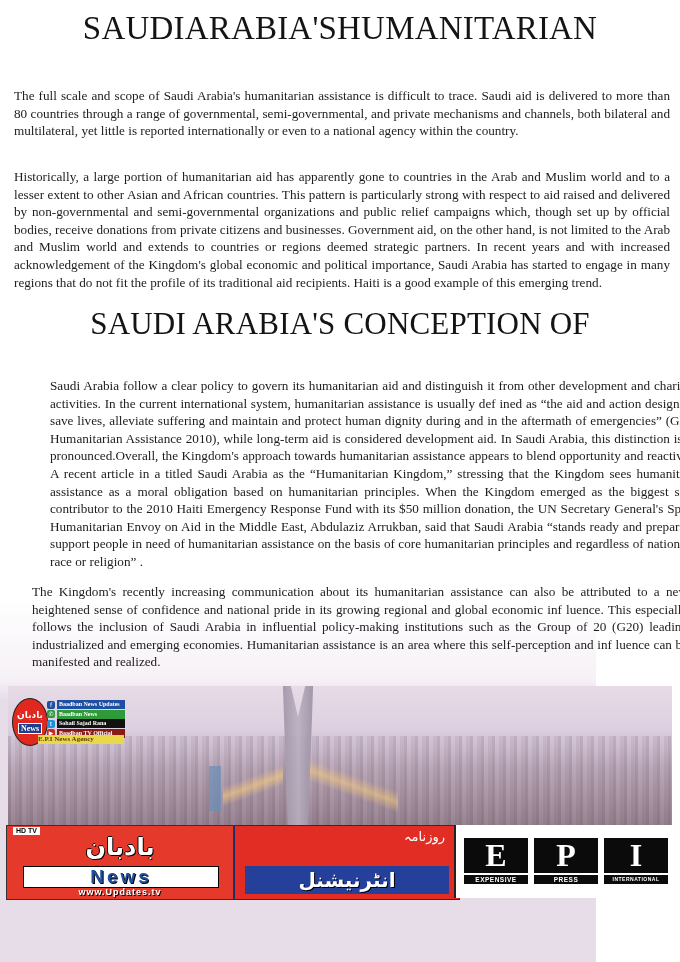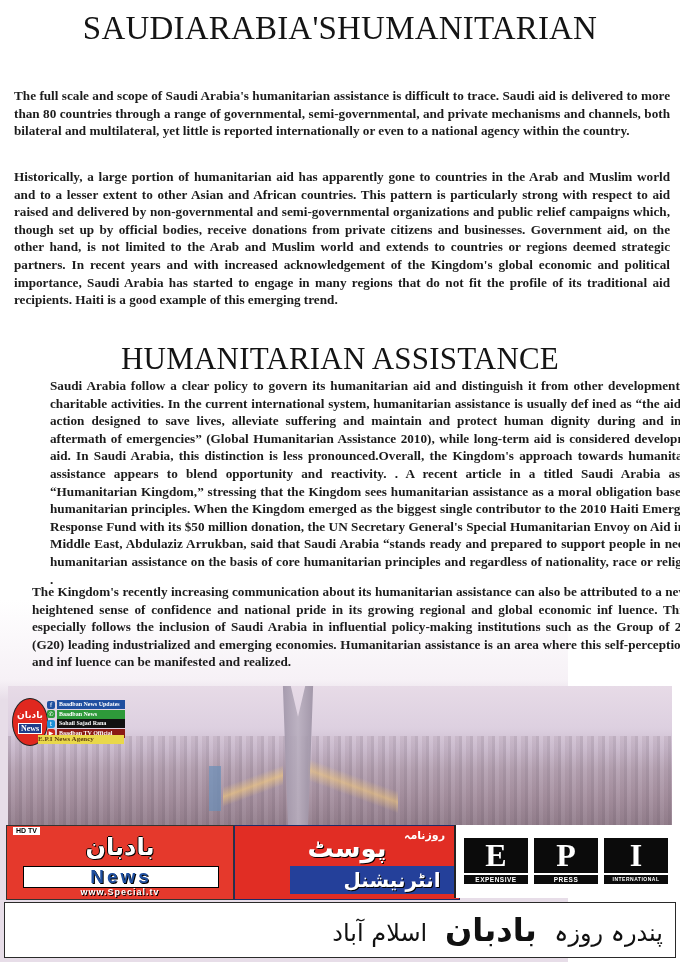--- a/index.html
+++ b/index.html
@@ -1,21 +1,21 @@
 <!DOCTYPE html>
 <html><head>
 <meta charset="utf-8">
 <style>
   html, body { margin:0; padding:0; }
   body { width:680px; height:962px; background:#ffffff; overflow:hidden; position:relative; font-family:"Liberation Serif", serif; color:#1a1a1a; }
-  .page { position:absolute; left:0; top:0; width:568px; height:962px; background:linear-gradient(#ffffff 0, #ffffff 600px, #f6f1f6 680px, #e7dde8 700px); }
+  .page { position:absolute; left:0; top:0; width:568px; height:962px; background:linear-gradient(#ffffff 0, #ffffff 600px, #f6f1f6 680px, #e7dde8 700px);padding-left:28px; }
   .title { text-align:center; font-family:"Liberation Serif", serif; font-weight:normal; color:#141414; margin:0; letter-spacing:0.2px; }
   .t1 { position:absolute; left:0; width:680px; top:6px; font-size:33px; line-height:44px; }
   .t2 { position:absolute; left:0; width:680px; top:306px; font-size:31px; line-height:35px; }
-  .para { position:absolute; left:14px; width:656px; font-size:13.2px; line-height:17.6px; text-align:justify; margin:0; color:#1c1c1c;font-weight:bold; }
+  .para { position:absolute; left:14px; width:656px; font-size:13.2px; line-height:17.6px; text-align:justify; margin:0; color:#1c1c1c; }
   .p1 { top:87px; }
   .p2 { top:168px; }
   .p3 { top:377px;margin-left:36px; }
   .p4 { top:583px;margin-left:18px; }
 
   .city { position:absolute; left:8px; top:686px; width:664px; height:140px; overflow:hidden;
     background:linear-gradient(180deg,#e7dbe7 0%,#ddd0e0 30%,#cbbccf 45%,#b6a4b4 60%,#a48f9e 80%,#8e7b88 100%); }
   .city .haze { position:absolute; left:0; right:0; top:50px; bottom:0; background:repeating-linear-gradient(90deg, rgba(120,100,115,0.25) 0 3px, rgba(200,180,195,0.15) 3px 7px, rgba(150,125,140,0.2) 7px 11px); }
   .city .lights1 { position:absolute; left:215px; top:60px; width:60px; height:80px; background:linear-gradient(160deg, transparent 40%, rgba(255,210,120,0.55) 50%, transparent 60%); }
   .city .lights2 { position:absolute; left:300px; top:60px; width:90px; height:80px; background:linear-gradient(20deg, transparent 40%, rgba(255,210,120,0.5) 50%, transparent 60%); }
@@ -33,23 +33,23 @@
   .badge .agency { position:absolute; left:26px; top:37px; width:86px; height:9px; background:#e9d84a; color:#5a3a10; font-size:7px; line-height:9px; font-weight:bold; text-align:left; font-family:"Liberation Serif", serif; }
 
   .logos { position:absolute; left:6px; top:825px; width:668px; height:73px; }
   .logo-a { position:absolute; left:0; top:0; width:226px; height:73px; background:#e5392c; border:1px solid #333; }
   .logo-a .hd { position:absolute; left:6px; top:1px; font-size:7px; font-weight:bold; background:#fff; color:#000; padding:0 3px; line-height:8px; font-family:"Liberation Sans", sans-serif; }
   .logo-a .ur { position:absolute; left:0; width:226px; top:6px; text-align:center; font-family:"DejaVu Sans", sans-serif; font-weight:bold; font-size:24px; color:#fff; line-height:30px; text-shadow:1px 1px 0 #000, -1px 0 0 #000, 0 -1px 0 #000; }
   .logo-a .newsbox { position:absolute; left:16px; top:40px; width:194px; height:20px; background:#fff; border:1px solid #000; text-align:center; font-family:"Liberation Sans", sans-serif; font-weight:bold; font-size:19px; line-height:20px; color:#1f4fa0; letter-spacing:3px; text-shadow:1px 1px 0 #000; }
   .logo-a .url { position:absolute; left:0; width:226px; top:61px; text-align:center; font-family:"Liberation Sans", sans-serif; font-weight:bold; font-size:9px; color:#fff; line-height:11px; letter-spacing:1px; text-shadow:1px 1px 0 #000; }
 
   .logo-b { position:absolute; left:228px; top:0; width:224px; height:73px; background:#e12d24; border:1px solid #1d2b66; }
-  .logo-b .daily { position:absolute; right:14px; top:3px; font-family:"DejaVu Sans", sans-serif; font-size:11px; color:#fff;font-weight:bold; }
+  .logo-b .daily { position:absolute; right:14px; top:3px; font-family:"DejaVu Sans", sans-serif; font-size:13px; color:#fff; }
   .logo-b .post { position:absolute; left:0; width:224px; top:6px; text-align:center; font-family:"DejaVu Sans", sans-serif; font-weight:bold; font-size:26px; color:#fff; line-height:32px; text-shadow:1px 1px 0 #000; }
-  .logo-b .intl { position:absolute; left:10px; top:40px; width:204px; height:28px; background:#24409a; text-align:center; font-family:"DejaVu Sans", sans-serif; font-weight:bold; font-size:20px; color:#fff; line-height:28px; text-shadow:1px 1px 0 #000;margin-left:45px; }
+  .logo-b .intl { position:absolute; left:10px; top:40px; width:204px; height:28px; background:#24409a; text-align:center; font-family:"DejaVu Sans", sans-serif; font-weight:bold; font-size:20px; color:#fff; line-height:28px; text-shadow:1px 1px 0 #000; }
 
   .logo-c { position:absolute; left:448px; top:0; width:220px; height:73px; background:#fff; border-left:2px solid #222; }
   .logo-c .blk { position:absolute; top:13px; height:35px; background:#0b0b0b; color:#fff; font-family:"Liberation Serif", serif; font-weight:bold; font-size:32px; line-height:35px; text-align:center; }
   .logo-c .sub { position:absolute; top:50px; height:9px; background:#0b0b0b; color:#fff; font-family:"Liberation Sans", sans-serif; font-weight:bold; font-size:6.5px; line-height:9px; text-align:center; letter-spacing:0.5px; }
 
   .banner { position:absolute; left:4px; top:902px; width:670px; height:54px; border:1.5px solid #2a2a2a; background:#ffffff; }
   .banner .txt { position:absolute; right:12px; top:4px; direction:rtl; font-family:"DejaVu Sans", sans-serif; font-size:24px; line-height:46px; color:#111; white-space:nowrap; }
   .banner .txt .big { font-weight:bold; font-size:32px; margin:0 10px; }
 </style>
 </head>
@@ -58,22 +58,21 @@
 <div class="page">
 
   <h1 class="title t1">
     <span>SAUDIARABIA'SHUMANITARIAN</span><br>
   </h1>
 
   <p class="para p1">The full scale and scope of Saudi Arabia's humanitarian assistance is difficult to trace. Saudi aid is delivered to more than 80 countries through a range of governmental, semi-governmental, and private mechanisms and channels, both bilateral and multilateral, yet little is reported internationally or even to a national agency within the country.</p>
   <p class="para p2">Historically, a large portion of humanitarian aid has apparently gone to countries in the Arab and Muslim world and to a lesser extent to other Asian and African countries. This pattern is particularly strong with respect to aid raised and delivered by non-governmental and semi-governmental organizations and public relief campaigns which, though set up by official bodies, receive donations from private citizens and businesses. Government aid, on the other hand, is not limited to the Arab and Muslim world and extends to countries or regions deemed strategic partners. In recent years and with increased acknowledgement of the Kingdom's global economic and political importance, Saudi Arabia has started to engage in many regions that do not fit the profile of its traditional aid recipients. Haiti is a good example of this emerging trend.</p>
 
   <h2 class="title t2">
-    <br>
-    <span>HUMANITARIAN ASSISTANCE</span>
+    <span>SAUDI ARABIA'S CONCEPTION OF</span><br>
   </h2>
 
   <p class="para p3">Saudi Arabia follow a clear policy to govern its humanitarian aid and distinguish it from other development and charitable activities. In the current international system, humanitarian assistance is usually def ined as “the aid and action designed to save lives, alleviate suffering and maintain and protect human dignity during and in the aftermath of emergencies” (Global Humanitarian Assistance 2010), while long-term aid is considered development aid. In Saudi Arabia, this distinction is less pronounced.Overall, the Kingdom's approach towards humanitarian assistance appears to blend opportunity and reactivity. . A recent article in a titled Saudi Arabia as the “Humanitarian Kingdom,” stressing that the Kingdom sees humanitarian assistance as a moral obligation based on humanitarian principles. When the Kingdom emerged as the biggest single contributor to the 2010 Haiti Emergency Response Fund with its $50 million donation, the UN Secretary General's Special Humanitarian Envoy on Aid in the Middle East, Abdulaziz Arrukban, said that Saudi Arabia “stands ready and prepared to support people in need of humanitarian assistance on the basis of core humanitarian principles and regardless of nationality, race or religion” .</p>
   <p class="para p4">The Kingdom's recently increasing communication about its humanitarian assistance can also be attributed to a new heightened sense of confidence and national pride in its growing regional and global economic inf luence. This especially follows the inclusion of Saudi Arabia in influential policy-making institutions such as the Group of 20 (G20) leading industrialized and emerging economies. Humanitarian assistance is an area where this self-perception and inf luence can be manifested and realized.</p>
 
   <div class="city">
     <div class="haze"></div>
     <div class="lights1"></div>
     <div class="lights2"></div>
     <div class="bluebld"></div>
@@ -104,38 +103,30 @@
       </div>
     </div>
     <div class="agency">E.P.I News Agency</div>
   </div>
 
   <div class="logos">
     <div class="logo-a">
       <span class="hd">HD TV</span>
       <div class="ur">بادبان</div>
       <div class="newsbox">News</div>
-      <div class="url">www.Special.tv</div>
+      <div class="url">www.Updates.tv</div>
     </div>
     <div class="logo-b">
       <span class="daily">روزنامہ</span>
-      <div class="post">پوسٹ</div>
       <div class="intl">انٹرنیشنل</div>
     </div>
     <div class="logo-c">
       <div class="blk" style="left:8px;width:64px">E</div>
       <div class="blk" style="left:78px;width:64px">P</div>
       <div class="blk" style="left:148px;width:64px">I</div>
       <div class="sub" style="left:8px;width:64px">EXPENSIVE</div>
       <div class="sub" style="left:78px;width:64px">PRESS</div>
       <div class="sub" style="left:148px;width:64px;font-size:5px">INTERNATIONAL</div>
     </div>
   </div>
 
-  <div class="banner">
-    <div class="txt">
-      <span>پندرہ روزہ</span>
-      <span class="big">بادبان</span>
-      <span>اسلام آباد</span>
-    </div>
-  </div>
 
 </div>
 
 </body></html>

